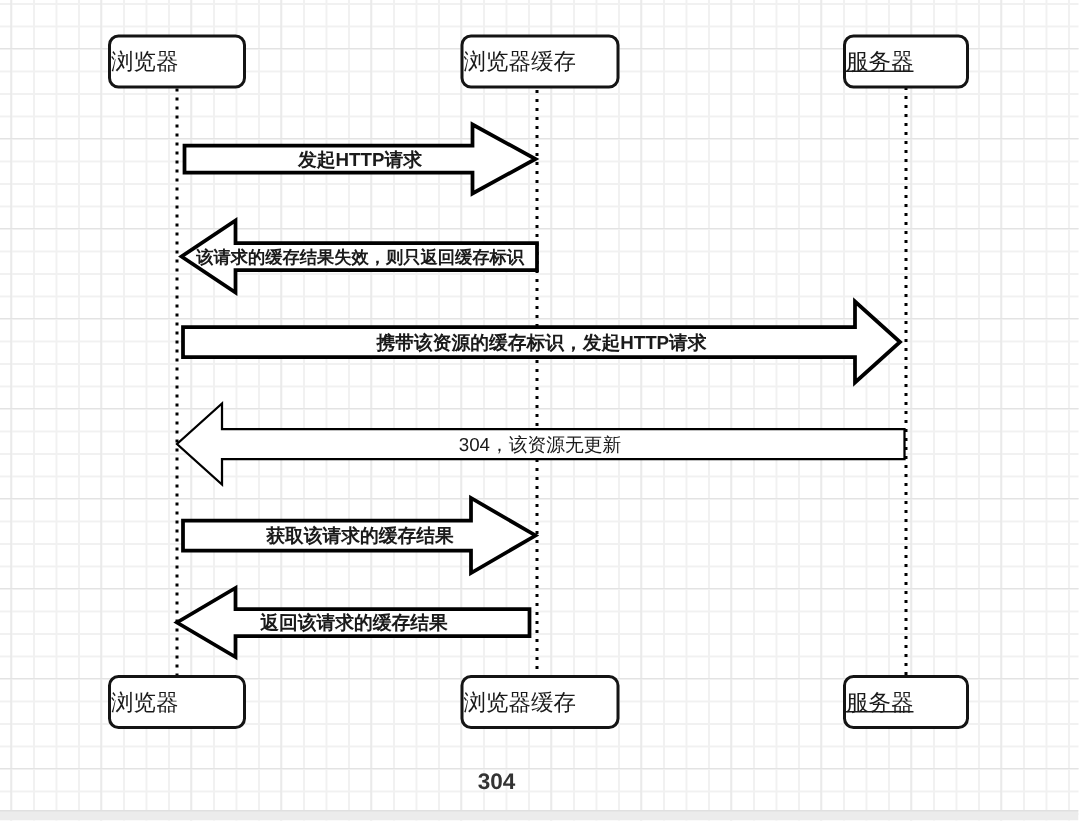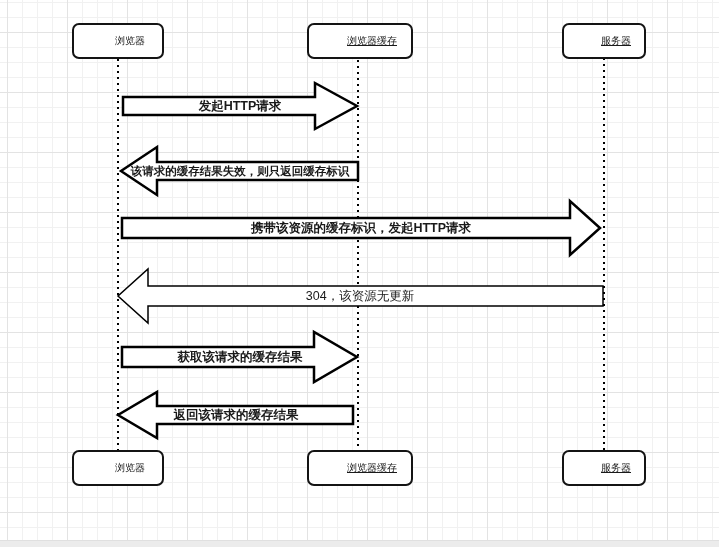--- a/index.html
+++ b/index.html
@@ -52,30 +52,28 @@
 
   .actor-box {
     position: absolute;
     box-sizing: border-box;
     height: 36px;
     background: #ffffff;
     border: 2px solid #141414;
     border-radius: 7px;
     display: flex;
     align-items: center;
-    justify-content: center;
-    font-size: 10px;
+    font-size: 15px;
     color: #1a1a1a;
     white-space: nowrap;
-    padding-left: 24px;
   }
   .row-top    { top: 23px; }
   .row-bottom { top: 450px; }
   .actor-browser       { left: 72px;  width: 92px;  }
-  .actor-browser-cache { left: 307px; width: 106px; text-decoration: underline; }
+  .actor-browser-cache { left: 307px; width: 106px; }
   .actor-server        { left: 562px; width: 84px; text-decoration: underline;  }
 
   .footer-label {
     position: absolute;
     left: 256px;
     top: 513px;
     width: 150px;
     text-align: center;
     font-size: 15px;
     font-weight: bold;
@@ -147,16 +145,17 @@
   <div class="actor-box row-bottom actor-browser">
     <span>浏览器</span>
   </div>
   <div class="actor-box row-bottom actor-browser-cache">
     <span>浏览器缓存</span>
   </div>
   <div class="actor-box row-bottom actor-server">
     <span>服务器</span>
   </div>
 
+  <div class="footer-label">304</div>
 
   <div class="bottom-edge"></div>
 
 </div>
 
 </body></html>

